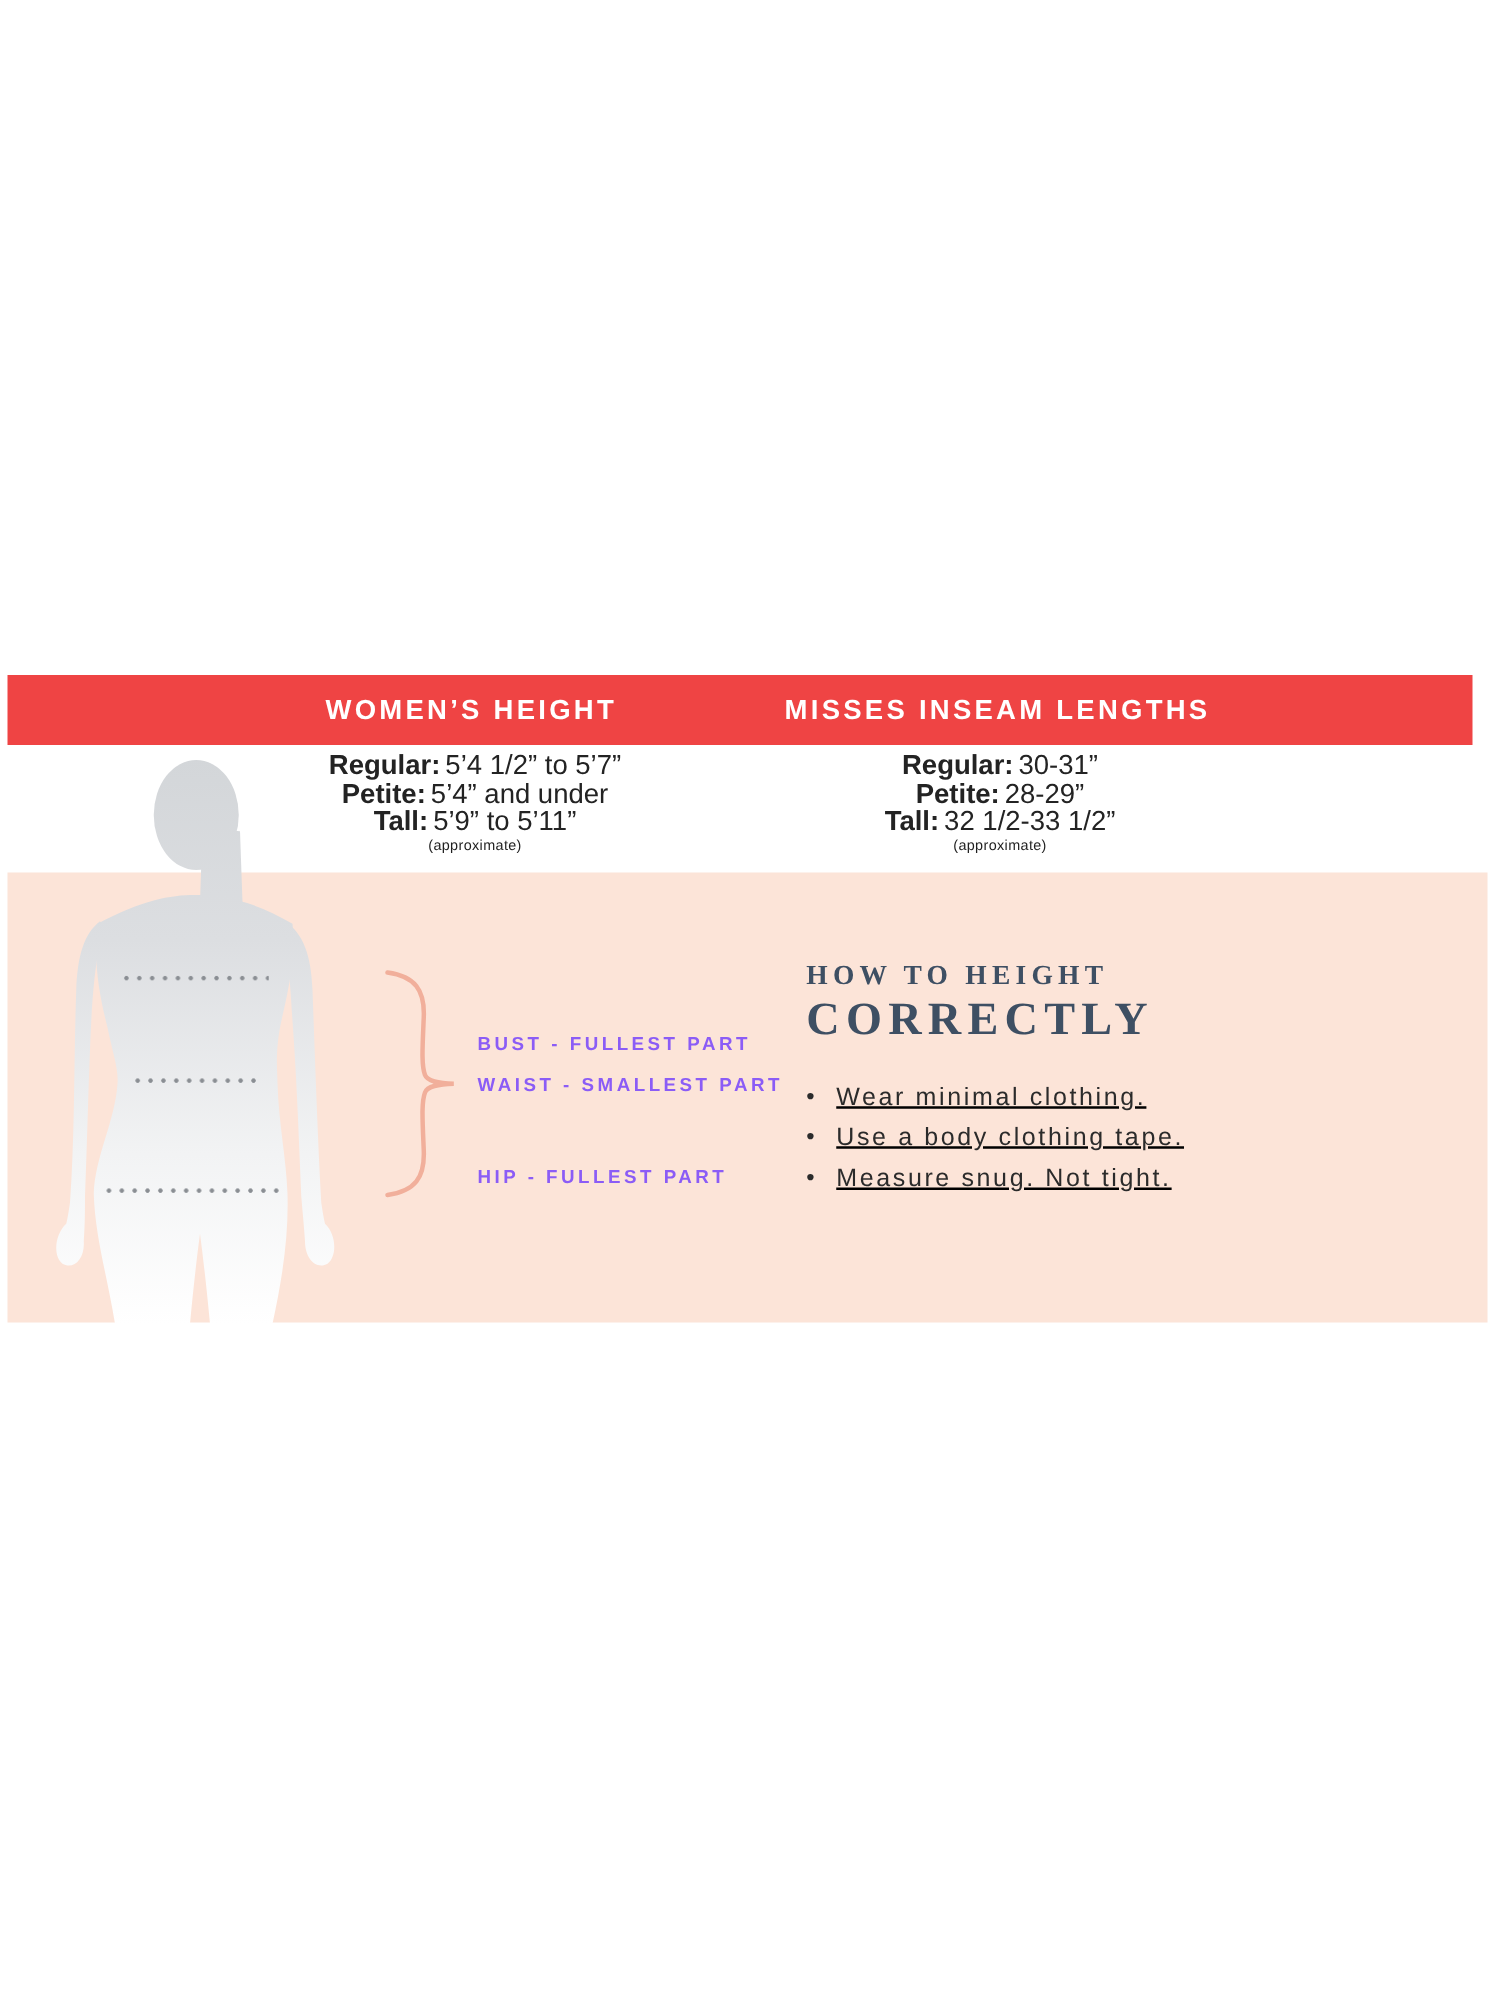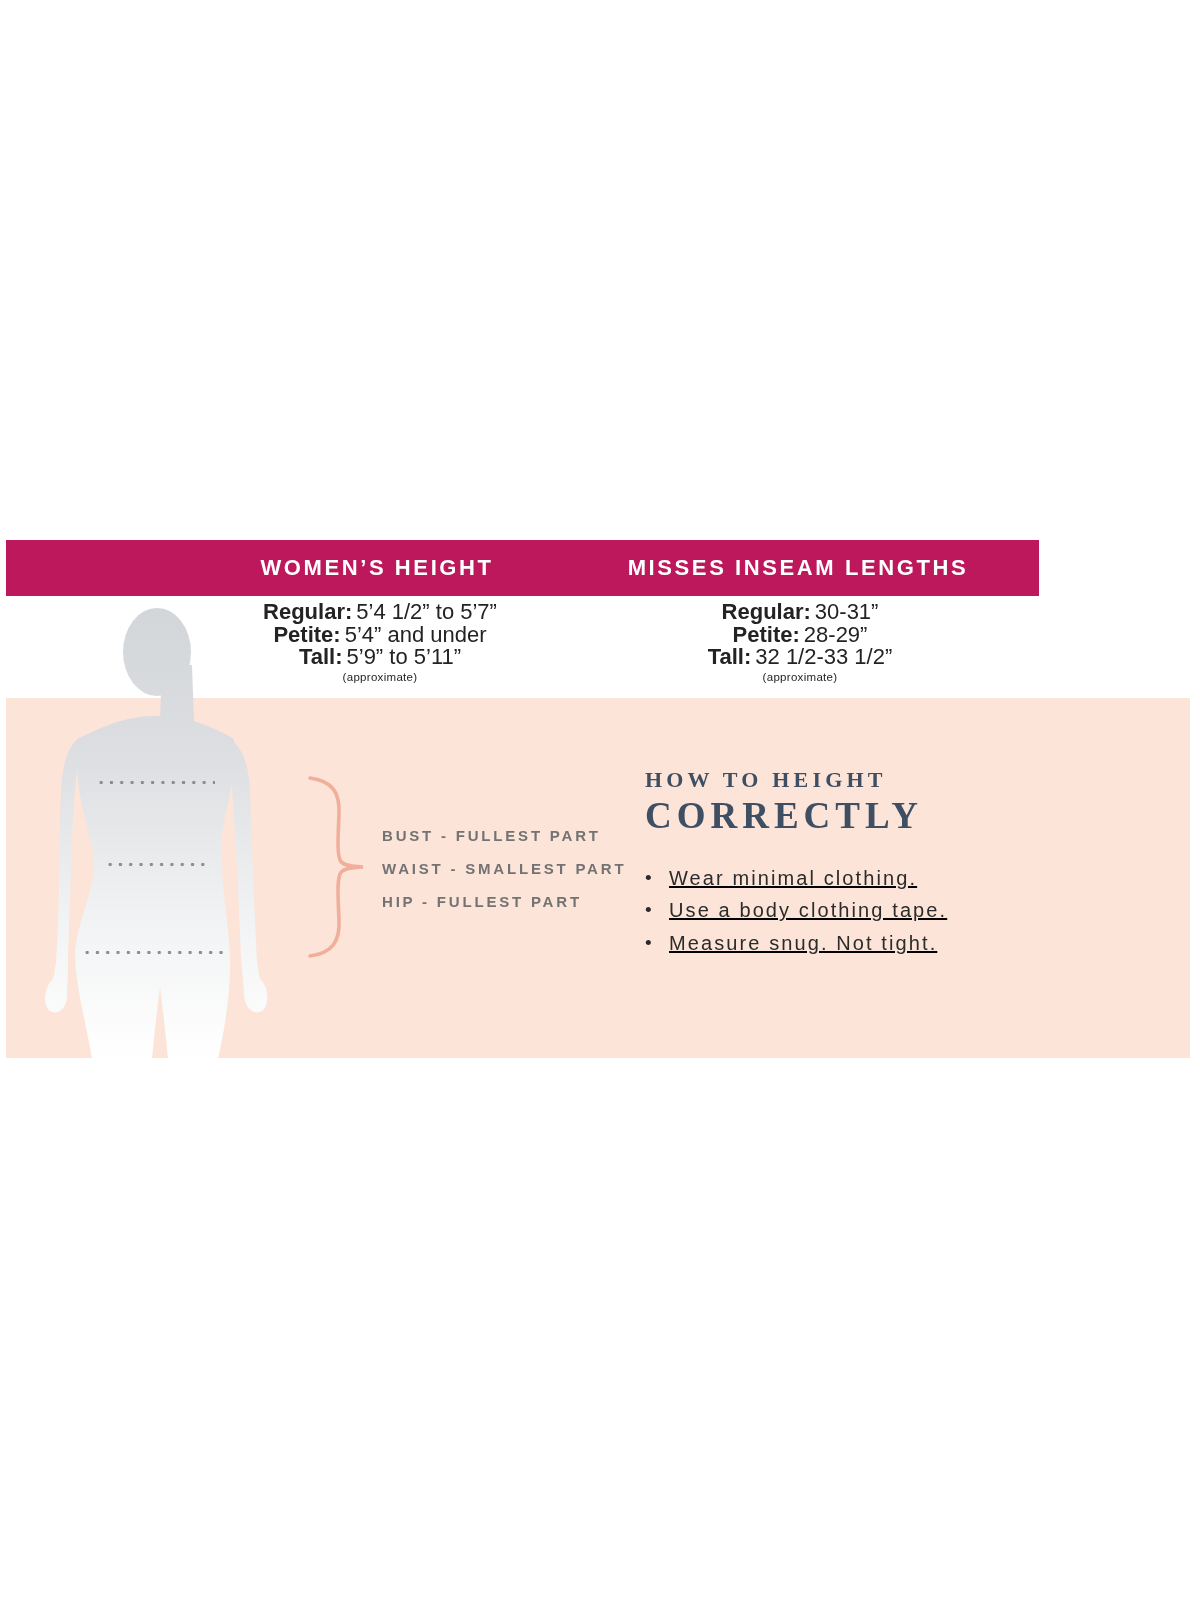--- a/index.html
+++ b/index.html
@@ -3,21 +3,21 @@
 <meta charset="utf-8">
 <style>
   * { margin:0; padding:0; box-sizing:border-box; }
   html,body { background:#ffffff; }
   .sheet{
     position:relative; width:1200px; height:1600px; background:#ffffff;
     overflow:hidden; font-family:"Liberation Sans", sans-serif;
   }
 
   
-  .bar{ position:absolute; left:6px; top:540px; width:1033px; height:56px; background:#be185d; }
+  .bar{ position:absolute; left:6px; top:540px; width:1172px; height:56px; background:#ef4444; }
   .bar-title{ position:absolute; top:0; height:56px; line-height:56px; text-align:center;
     color:#ffffff; font-size:22px; font-weight:700; letter-spacing:2.6px; white-space:nowrap; }
   .bar-title.bt-left{ left:161px; width:420px; }
   .bar-title.bt-right{ left:582px; width:420px; }
 
   
   .info{ position:absolute; top:601px; width:320px; text-align:center; color:#232323; }
   .info.i-left{ left:220px; }
   .info.i-right{ left:640px; }
   .info-row{ font-size:22px; line-height:22.5px; white-space:nowrap; font-weight:500; }
@@ -31,22 +31,22 @@
   .silhouette{ position:absolute; left:22px; top:607px; width:265px; height:452px; }
   .dots{ position:absolute; height:5px;
     background-image:radial-gradient(circle, #8A8E93 1.5px, rgba(0,0,0,0) 2px);
     background-size:10.3px 5px; background-repeat:repeat-x; background-position:left center; }
   .dots.d-bust { left:96px;  top:780px; width:119px; }
   .dots.d-waist{ left:105px; top:862px; width:100px; }
   .dots.d-hip  { left:82px;  top:950px; width:146px; }
   .brace{ position:absolute; left:303px; top:772px; width:68px; height:190px; }
 
   .mlabel{ position:absolute; left:382px; font-size:15px; font-weight:700; letter-spacing:2.8px;
-    color:#737373; line-height:16px; white-space:nowrap; }
-  .mlabel.m-0{ top:828px; } .mlabel.m-1{ top:861px; } .mlabel.m-2{ top:894px; }
+    color:#8b5cf6; line-height:16px; white-space:nowrap; }
+  .mlabel.m-0{ top:828px; } .mlabel.m-1{ top:861px; } .mlabel.m-2{ top:934px; }
 
   
   .howto{ position:absolute; left:645px; top:768px; color:#3E4F63;
     font-family:"Liberation Serif", serif; white-space:nowrap; }
   .howto-l1{ font-size:22px; font-weight:700; letter-spacing:4.2px; line-height:24px; }
   .howto-l2{ font-size:37px; font-weight:700; letter-spacing:5px; line-height:38px; margin-top:5px; }
 
   .tips{ position:absolute; left:642px; top:862px; list-style:none;text-decoration:underline; }
   .tips li{ position:relative; padding-left:27px; font-size:20px; letter-spacing:2.1px;
     line-height:32.4px; color:#2B2B2B; white-space:nowrap; }

